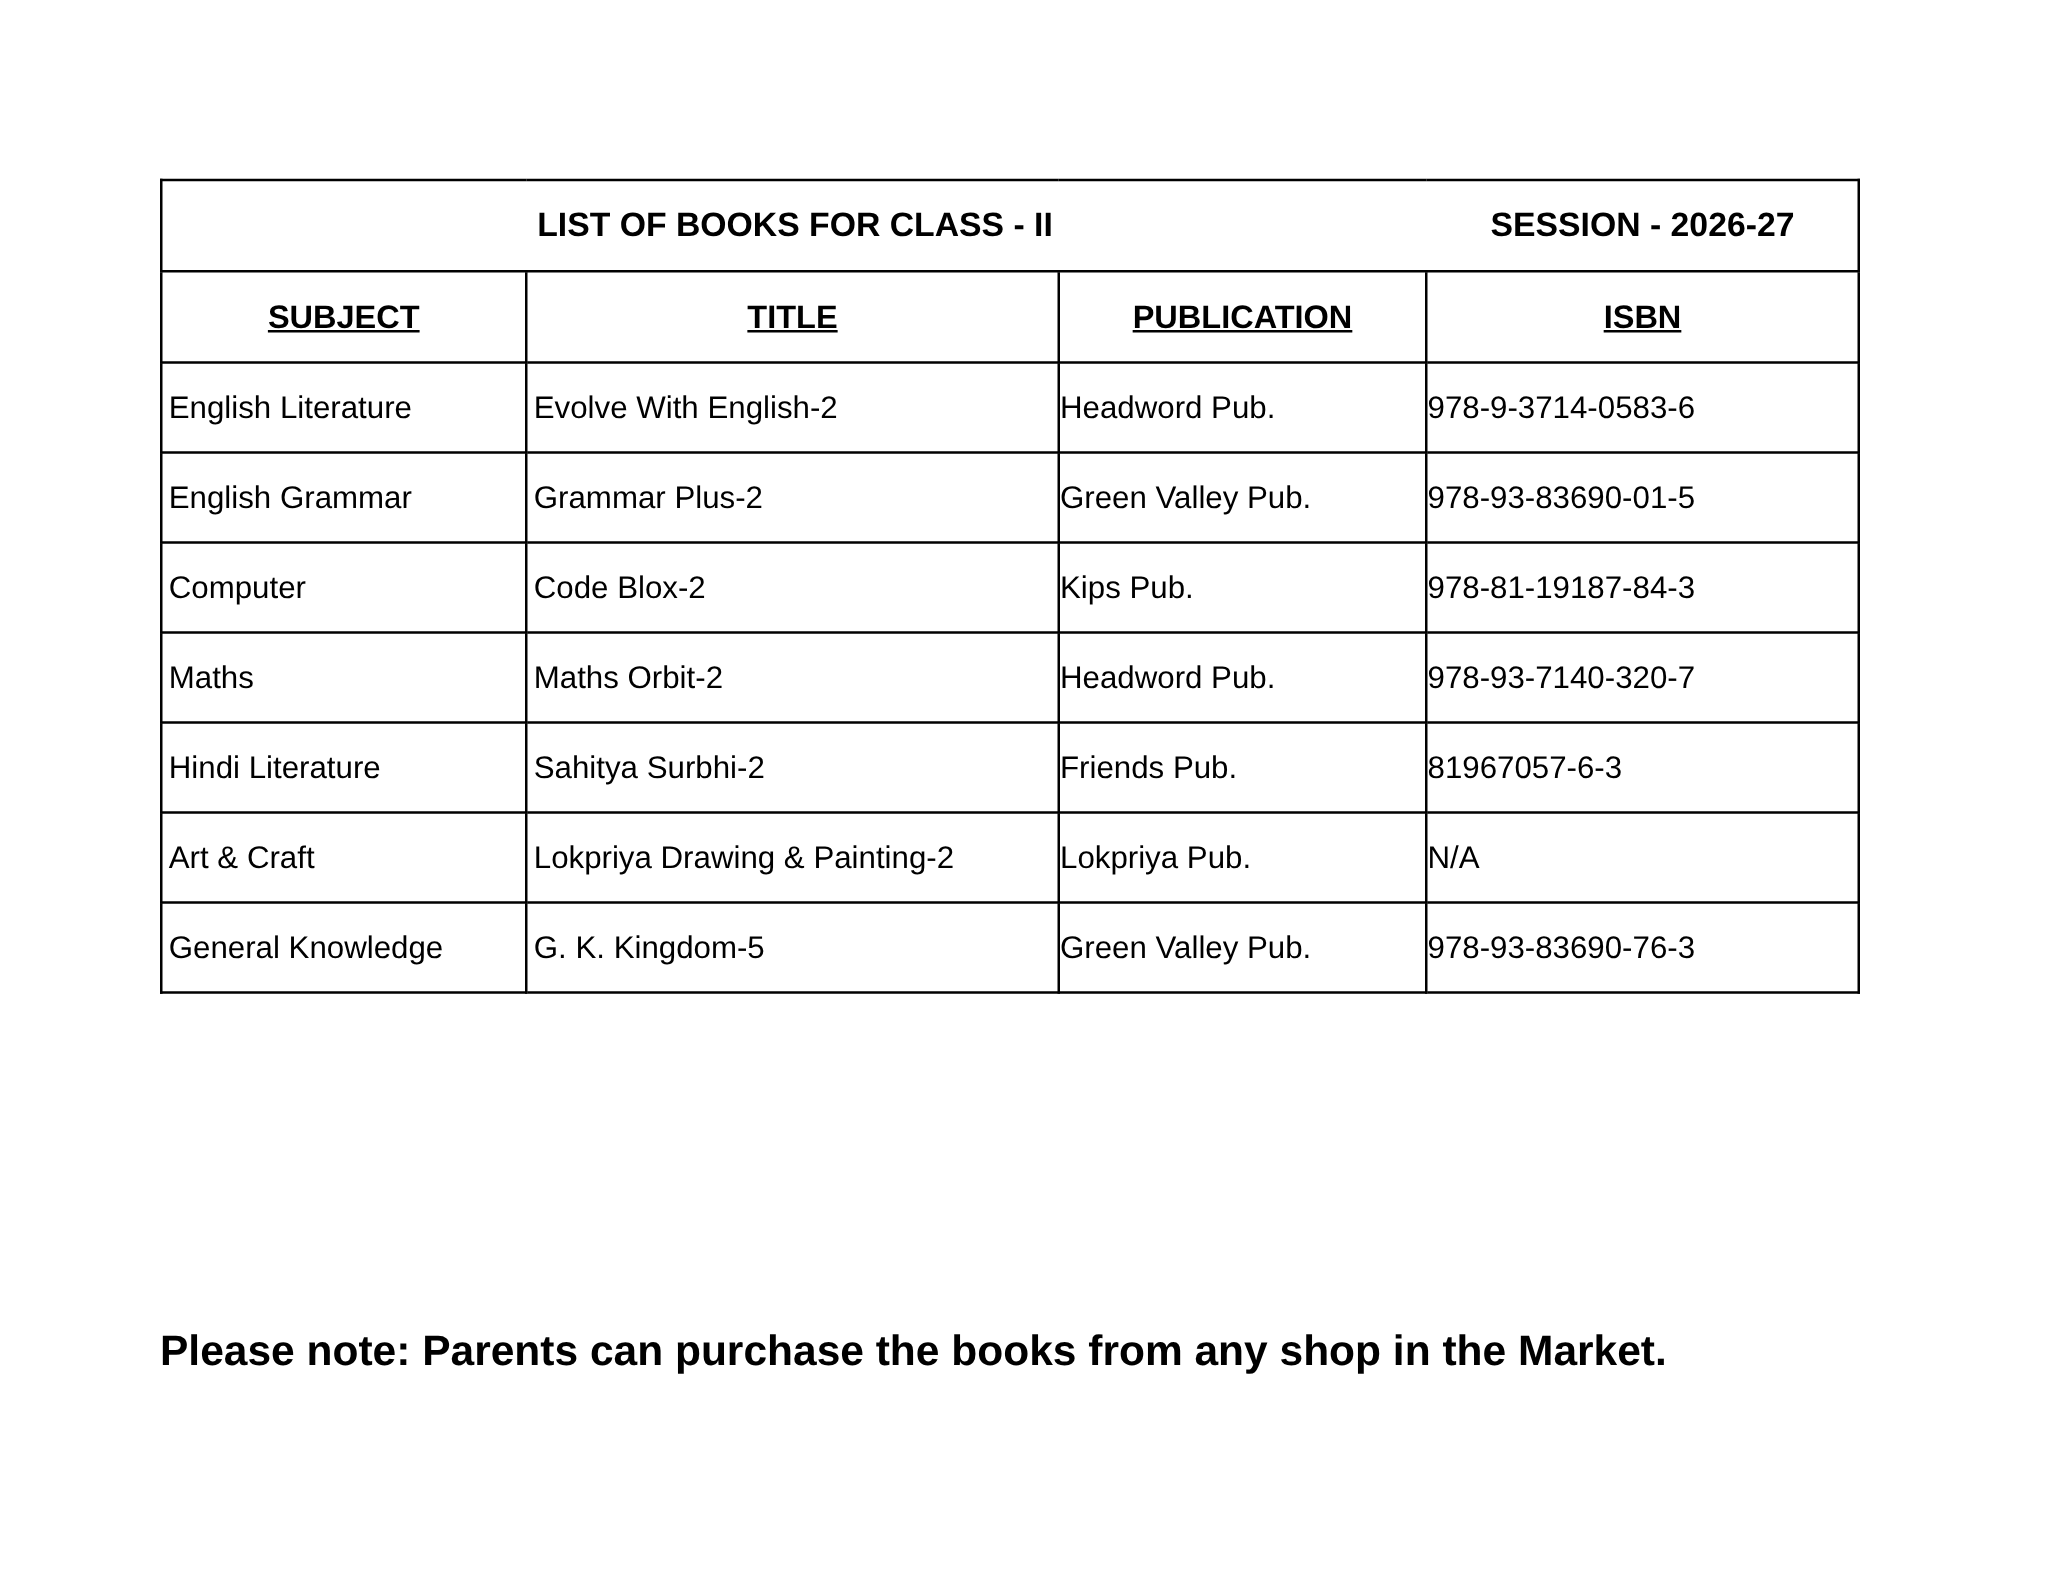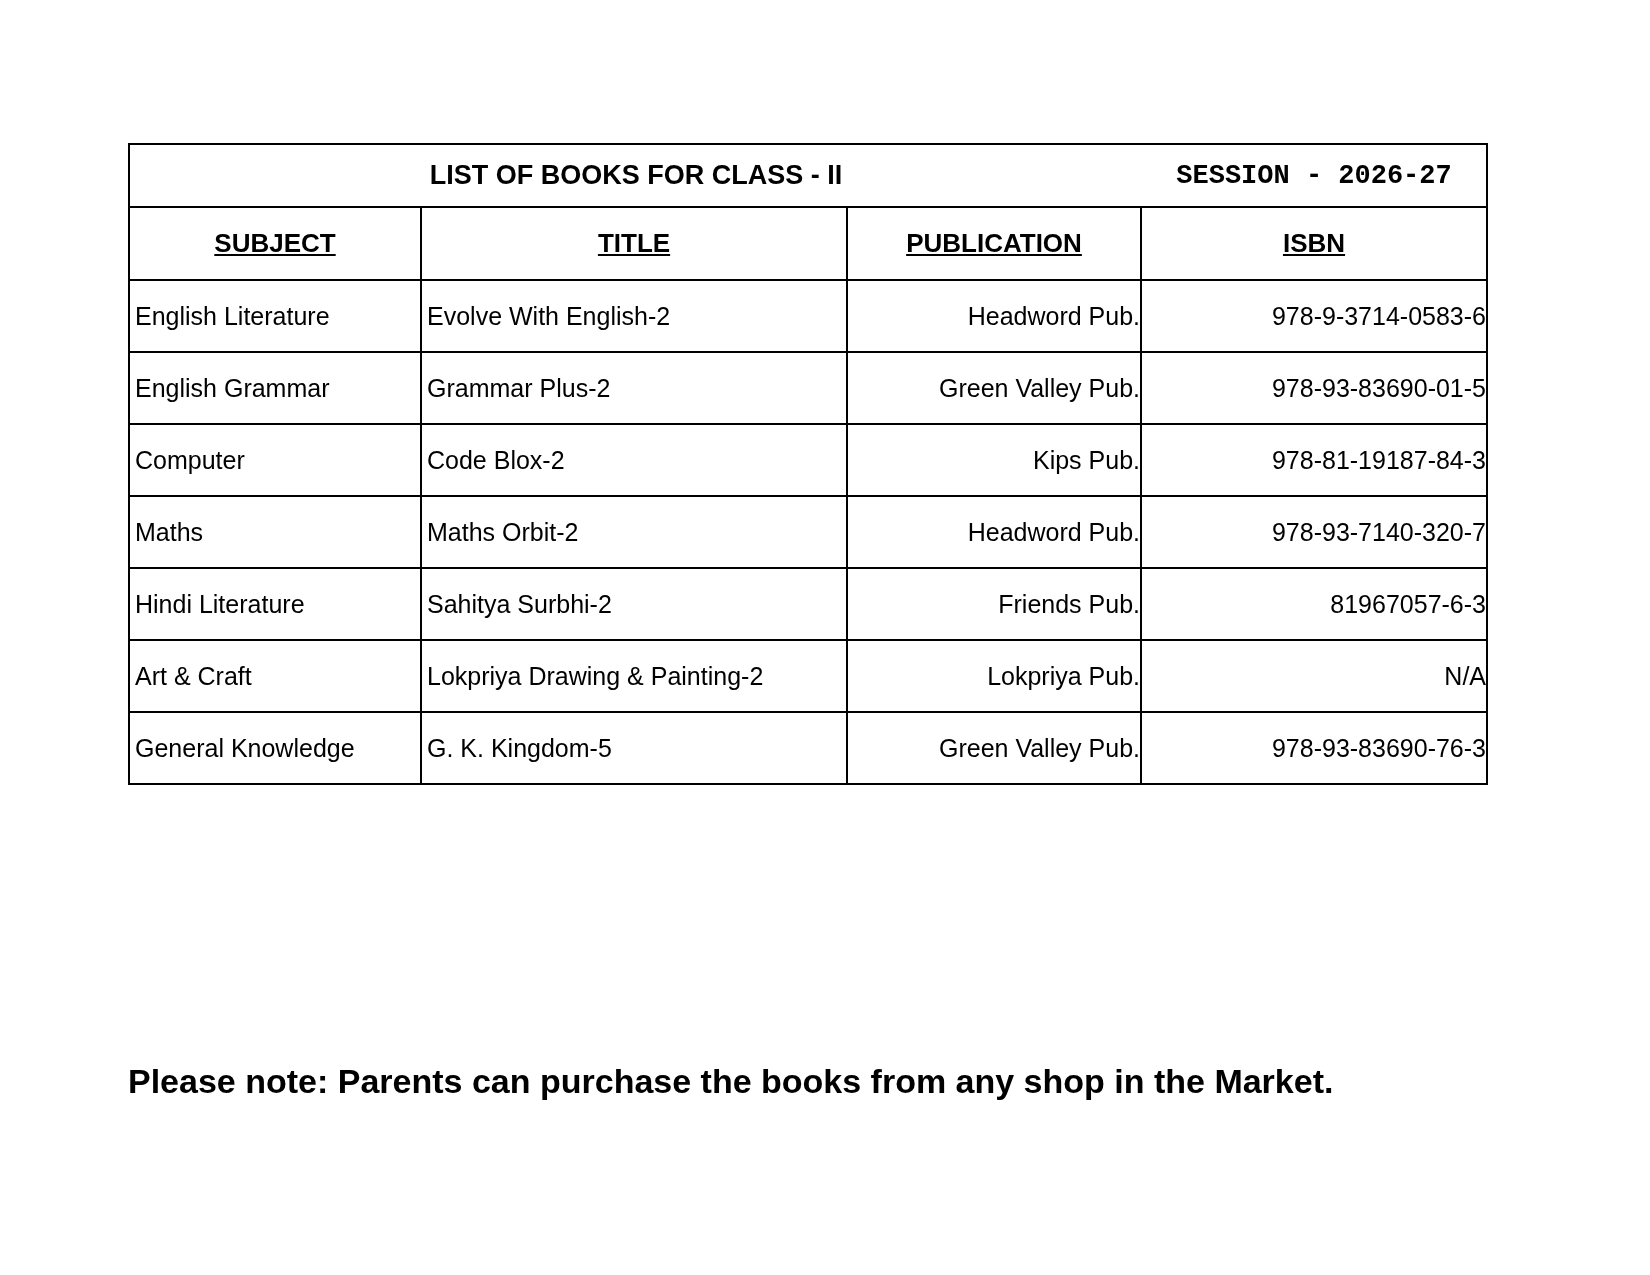--- a/index.html
+++ b/index.html
@@ -25,21 +25,21 @@
     table-layout: fixed;
     width: 1358px;
   }
   table.books td, table.books th {
     border: 2px solid #000000;
     vertical-align: middle;
     overflow: hidden;
     white-space: nowrap;
   }
   
-  tr.title-row { height: 63px; }
+  tr.title-row { height: 73px; }
   tr.title-row td { padding: 0; }
   .banner {
     display: flex;
     width: 100%;
     height: 100%;
     align-items: center;
   }
   .banner .banner-left {
     width: 1012px;
     display: flex;
@@ -48,40 +48,39 @@
     font-weight: 700;
     font-size: 27px;
   }
   .banner .banner-right {
     flex: 1;
     display: flex;
     align-items: center;
     justify-content: center;
     font-weight: 700;
     font-size: 27px;
-    font-family: Liberation Mono, monospace;
   }
   tr.header-row { height: 73px; text-decoration: underline; }
   tr.header-row th {
     font-weight: 700;
     font-size: 26px;
     text-align: center;
   }
   tr.data-row { height: 72px; }
   tr.data-row td {
     font-size: 25px;
     font-weight: 400;
   }
   td.cell-subject, td.cell-title {
     text-align: left;
     padding-left: 5px;
     padding-right: 4px;
   }
   td.cell-publication, td.cell-isbn {
-    text-align: right;
+    text-align: left;
   }
   .note {
     position: absolute;
     left: 128px;
     top: 1062px;
     font-weight: 700;
     font-size: 34px;
     white-space: nowrap;
   }
 </style>

